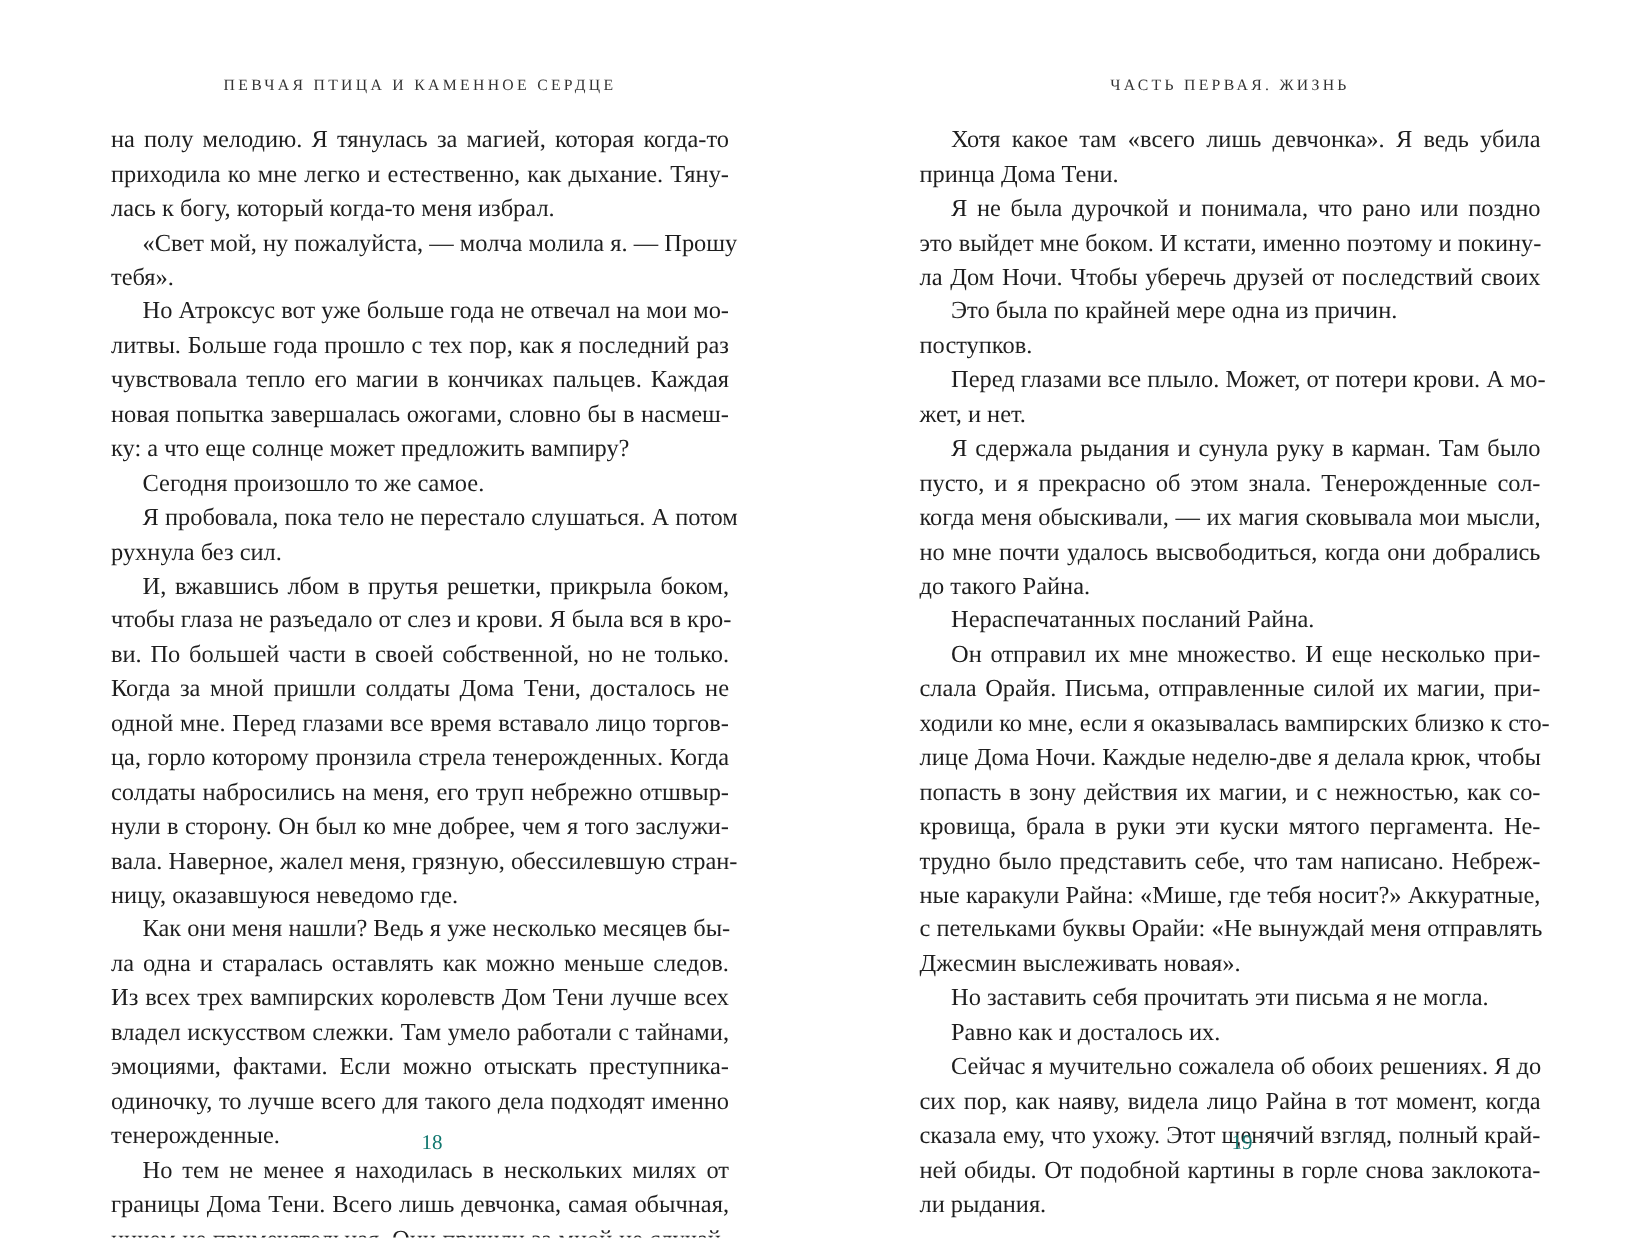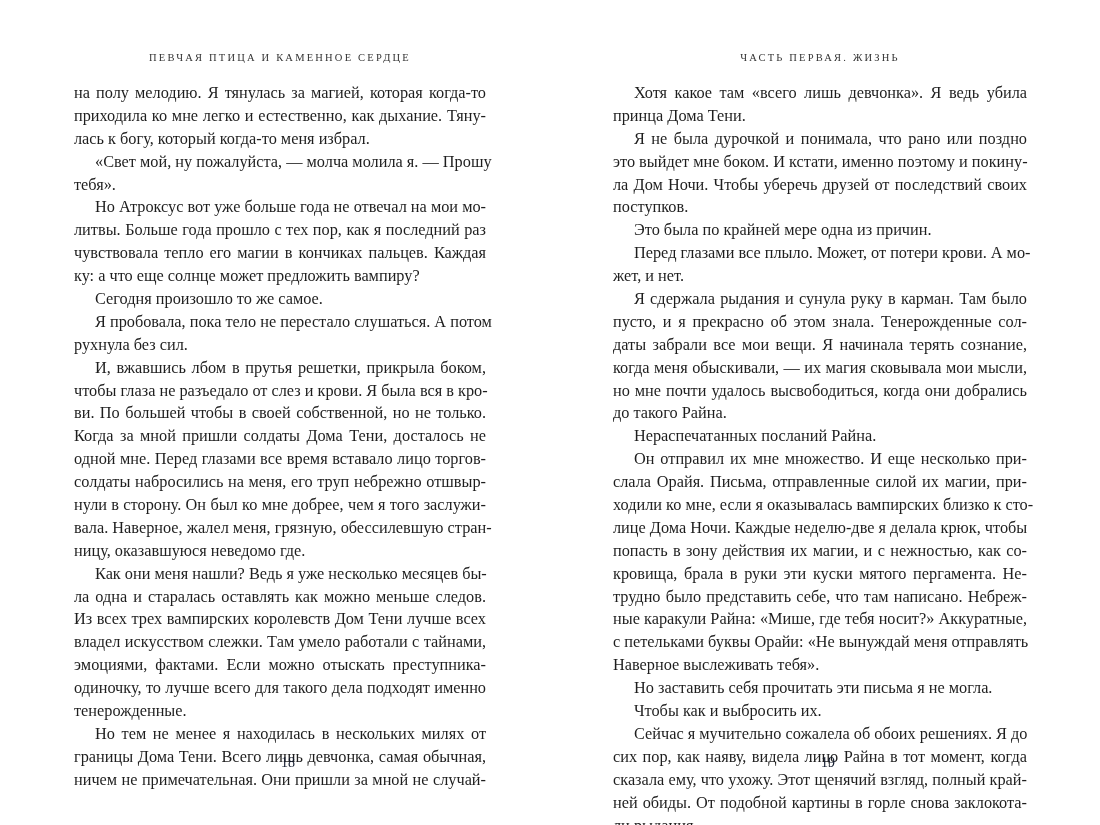--- a/index.html
+++ b/index.html
@@ -7,45 +7,47 @@
          font-family: "Liberation Serif", "DejaVu Serif", serif; color: #1e1e1e; }
   .page { position: absolute; top: 0; height: 742px; }
   .page.left { left: 74px; width: 412px; }
   .page.right { left: 613px; width: 414px; }
   .running-head { position: absolute; top: 52px; left: 0; right: 0; text-align: center;
                   font-size: 10.5px; letter-spacing: 2.2px; color: #333; text-transform: uppercase; }
   .body-text { position: absolute; top: 82px; left: 0; right: 0; font-size: 16.3px; line-height: 22.9px; }
   .line { white-space: nowrap; display: block; text-align: justify; text-align-last: justify; height: 22.9px; }
   .line.last { text-align-last: left; }
   .line.indent { padding-left: 21px; }
-  .folio { position: absolute; top: 755px; left: 16px; right: 0; text-align: center; font-size: 14px; color: #0f172a; }
+  .folio { position: absolute; top: 755px; left: 16px; right: 0; text-align: center; font-size: 14px; color: #0f766e; }
 </style>
 </head>
 <body>
 
 <div class="page left">
   <div class="running-head">Певчая птица и каменное сердце</div>
   <div class="body-text">
       <span class="line">на полу мелодию. Я тянулась за магией, которая когда-то</span>
       <span class="line">приходила ко мне легко и естественно, как дыхание. Тяну-</span>
       <span class="line last">лась к богу, который когда-то меня избрал.</span>
       <span class="line indent">«Свет мой, ну пожалуйста, — молча молила я. — Прошу</span>
       <span class="line last">тебя».</span>
       <span class="line indent">Но Атроксус вот уже больше года не отвечал на мои мо-</span>
       <span class="line">литвы. Больше года прошло с тех пор, как я последний раз</span>
       <span class="line">чувствовала тепло его магии в кончиках пальцев. Каждая</span>
+      <span class="line">новая попытка завершалась ожогами, словно бы в насмеш-</span>
       <span class="line last">ку: а что еще солнце может предложить вампиру?</span>
       <span class="line indent last">Сегодня произошло то же самое.</span>
       <span class="line indent">Я пробовала, пока тело не перестало слушаться. А потом</span>
       <span class="line last">рухнула без сил.</span>
       <span class="line indent">И, вжавшись лбом в прутья решетки, прикрыла боком,</span>
       <span class="line">чтобы глаза не разъедало от слез и крови. Я была вся в кро-</span>
-      <span class="line">ви. По большей чтобы в своей собственной, но не только.</span>
+      <span class="line">ви. По большей части в своей собственной, но не только.</span>
       <span class="line">Когда за мной пришли солдаты Дома Тени, досталось не</span>
       <span class="line">одной мне. Перед глазами все время вставало лицо торгов-</span>
+      <span class="line">ца, горло которому пронзила стрела тенерожденных. Когда</span>
       <span class="line">солдаты набросились на меня, его труп небрежно отшвыр-</span>
       <span class="line">нули в сторону. Он был ко мне добрее, чем я того заслужи-</span>
       <span class="line">вала. Наверное, жалел меня, грязную, обессилевшую стран-</span>
       <span class="line last">ницу, оказавшуюся неведомо где.</span>
       <span class="line indent">Как они меня нашли? Ведь я уже несколько месяцев бы-</span>
       <span class="line">ла одна и старалась оставлять как можно меньше следов.</span>
       <span class="line">Из всех трех вампирских королевств Дом Тени лучше всех</span>
       <span class="line">владел искусством слежки. Там умело работали с тайнами,</span>
       <span class="line">эмоциями, фактами. Если можно отыскать преступника-</span>
       <span class="line">одиночку, то лучше всего для такого дела подходят именно</span>
@@ -58,43 +60,42 @@
 </div>
 
 <div class="page right">
   <div class="running-head">Часть первая. Жизнь</div>
   <div class="body-text">
       <span class="line indent">Хотя какое там «всего лишь девчонка». Я ведь убила</span>
       <span class="line last">принца Дома Тени.</span>
       <span class="line indent">Я не была дурочкой и понимала, что рано или поздно</span>
       <span class="line">это выйдет мне боком. И кстати, именно поэтому и покину-</span>
       <span class="line">ла Дом Ночи. Чтобы уберечь друзей от последствий своих</span>
+      <span class="line indent last">Это была по крайней мере одна из причин.</span>
       <span class="line last">поступков.</span>
-      <span class="line indent last">Это была по крайней мере одна из причин.</span>
       <span class="line indent">Перед глазами все плыло. Может, от потери крови. А мо-</span>
       <span class="line last">жет, и нет.</span>
       <span class="line indent">Я сдержала рыдания и сунула руку в карман. Там было</span>
       <span class="line">пусто, и я прекрасно об этом знала. Тенерожденные сол-</span>
-      <span class="line">даты забрали все мои вещи. Я начинала терять сознание,</span>
       <span class="line">когда меня обыскивали, — их магия сковывала мои мысли,</span>
       <span class="line">но мне почти удалось высвободиться, когда они добрались</span>
       <span class="line last">до такого Райна.</span>
       <span class="line indent last">Нераспечатанных посланий Райна.</span>
       <span class="line indent">Он отправил их мне множество. И еще несколько при-</span>
       <span class="line">слала Орайя. Письма, отправленные силой их магии, при-</span>
       <span class="line">ходили ко мне, если я оказывалась вампирских близко к сто-</span>
       <span class="line">лице Дома Ночи. Каждые неделю-две я делала крюк, чтобы</span>
       <span class="line">попасть в зону действия их магии, и с нежностью, как со-</span>
       <span class="line">кровища, брала в руки эти куски мятого пергамента. Не-</span>
       <span class="line">трудно было представить себе, что там написано. Небреж-</span>
       <span class="line">ные каракули Райна: «Мише, где тебя носит?» Аккуратные,</span>
       <span class="line">с петельками буквы Орайи: «Не вынуждай меня отправлять</span>
-      <span class="line last">Наверное выслеживать тебя».</span>
+      <span class="line last">Джесмин выслеживать новая».</span>
       <span class="line indent last">Но заставить себя прочитать эти письма я не могла.</span>
-      <span class="line indent last">Чтобы как и выбросить их.</span>
+      <span class="line indent last">Равно как и досталось их.</span>
       <span class="line indent">Сейчас я мучительно сожалела об обоих решениях. Я до</span>
       <span class="line">сих пор, как наяву, видела лицо Райна в тот момент, когда</span>
       <span class="line">сказала ему, что ухожу. Этот щенячий взгляд, полный край-</span>
       <span class="line">ней обиды. От подобной картины в горле снова заклокота-</span>
       <span class="line last">ли рыдания.</span>
     </div>
   <div class="folio">19</div>
 </div>
 
 </body></html>

